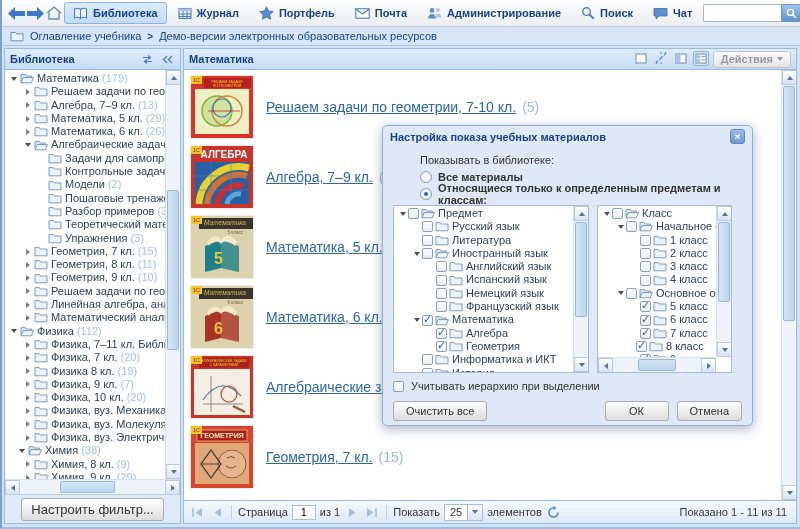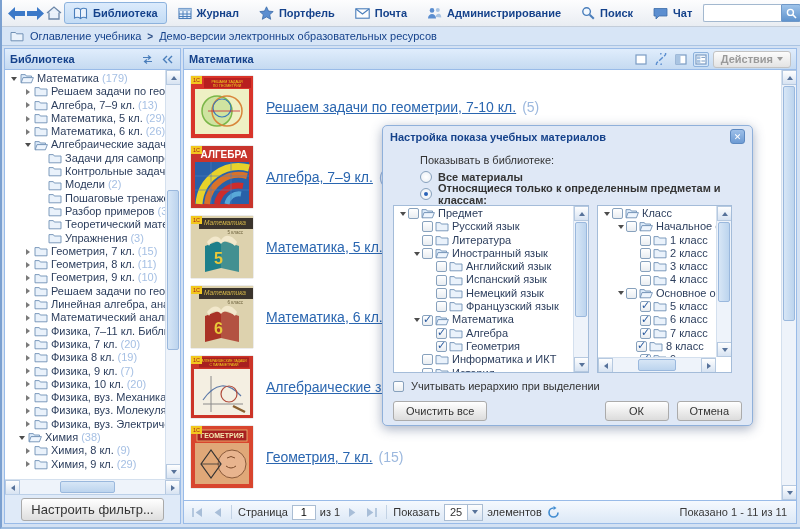--- a/index.html
+++ b/index.html
@@ -24,21 +24,21 @@
   
   .crumbs{position:absolute;left:0;top:27px;right:0;height:19px;background:#d7e5f6;
           border-bottom:1px solid #aac4e3;display:flex;align-items:center;gap:6px;padding:0 8px;color:#15428b;}
   .crumb-sep{color:#2a4d86;font-size:10px;font-weight:bold;}
   
   .panel{position:absolute;border:1px solid #99bbe8;background:#fff;display:flex;flex-direction:column;}
   .p-head{height:21px;flex:none;background:linear-gradient(#e0edfc,#c5daf1);border-bottom:1px solid #99bbe8;
           display:flex;align-items:center;padding:0 5px;color:#15428b;font-weight:bold;}
   #sidebar{left:2px;top:48px;width:177px;bottom:3px;}
   #mainpanel{left:181px;top:48px;right:3px;bottom:3px;}
-  .headtools{margin-left:auto;display:flex;align-items:center;gap:4px;}
+  .headtools{margin-left:auto;display:flex;gap:4px;}
   .htool{width:16px;height:15px;display:flex;align-items:center;justify-content:center;border:1px solid transparent;border-radius:2px;}
   .htool.sel{background:#d6e7f9;border-color:#8db2dd;}
   
   .treewrap{flex:1;position:relative;overflow:hidden;background:#fff;}
   .treerows{position:absolute;left:0;top:2px;right:15px;}
   .trow{display:flex;align-items:center;height:13.3px;line-height:13.3px;white-space:nowrap;overflow:hidden;color:#2c3e5d;}
   .trow .lbl{margin-left:3px;}
   .cnt{color:#a6c0e4;margin-left:3px;}
   .arr{width:10px;flex:none;display:flex;align-items:center;justify-content:center;}
   .arr-c{width:0;height:0;border-left:4px solid #7a7a7a;border-top:3px solid transparent;border-bottom:3px solid transparent;}
@@ -439,20 +439,33 @@
             <span class="arr">
               <span class="arr-c"></span>
             </span>
             <span class="fold">
               <svg width="14" height="11" viewBox="0 0 14 11">
                 <path d="M1 1.6h4.3l1 1.4H13v6.8H1z" fill="#eaf2fb" stroke="#7191b5" stroke-width=".9"></path>
               </svg>
             </span>
             <span class="lbl">Математический анализ</span>
           </div>
+          <div class="trow" style="padding-left: 4px;">
+            <span class="arr">
+              <span class="arr-o"></span>
+            </span>
+            <span class="fold">
+              <svg width="14" height="11" viewBox="0 0 14 11">
+                <path d="M1 1.6h4.3l1 1.4h5.2v1.6H4L2.3 9.6H1z" fill="#dcebfa" stroke="#7191b5" stroke-width=".9"></path>
+                <path d="M3 4.6h10.4L11.4 9.8H1.2z" fill="#eef5fd" stroke="#7191b5" stroke-width=".9"></path>
+              </svg>
+            </span>
+            <span class="lbl">Физика</span>
+            <span class="cnt">(112)</span>
+          </div>
           <div class="trow" style="padding-left: 18px;">
             <span class="arr">
               <span class="arr-c"></span>
             </span>
             <span class="fold">
               <svg width="14" height="11" viewBox="0 0 14 11">
                 <path d="M1 1.6h4.3l1 1.4H13v6.8H1z" fill="#eaf2fb" stroke="#7191b5" stroke-width=".9"></path>
               </svg>
             </span>
             <span class="lbl">Физика, 7–11 кл. Библиотека наглядных пособий</span>

